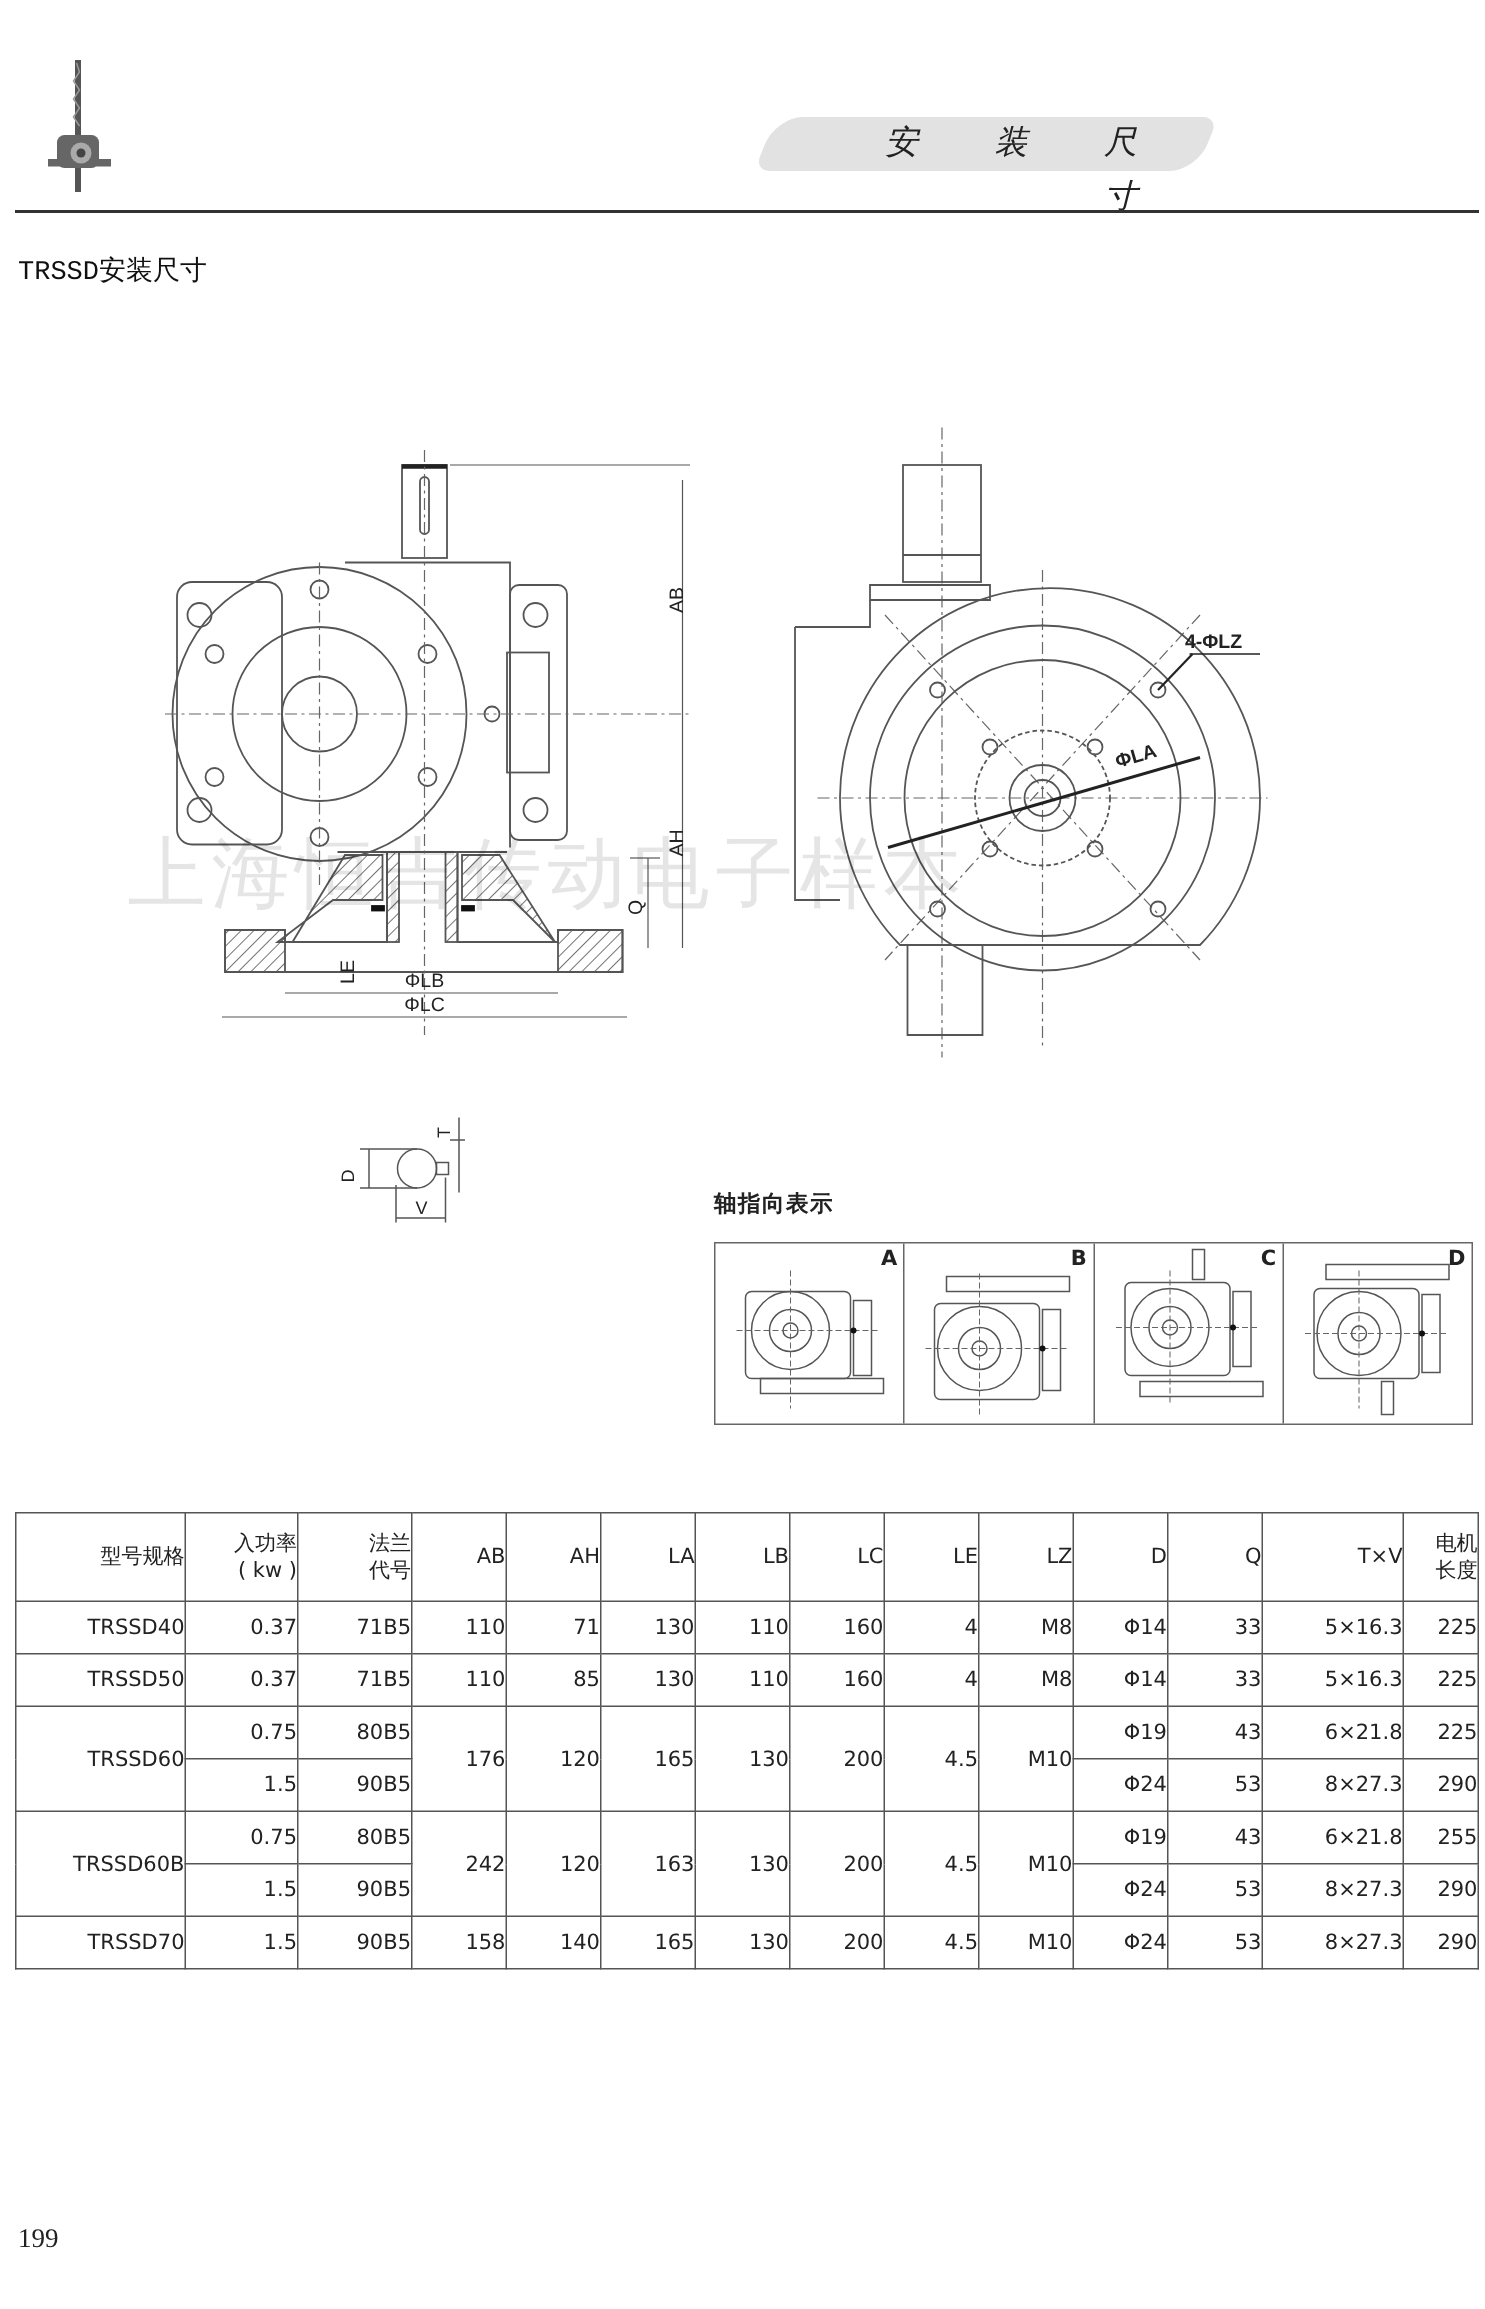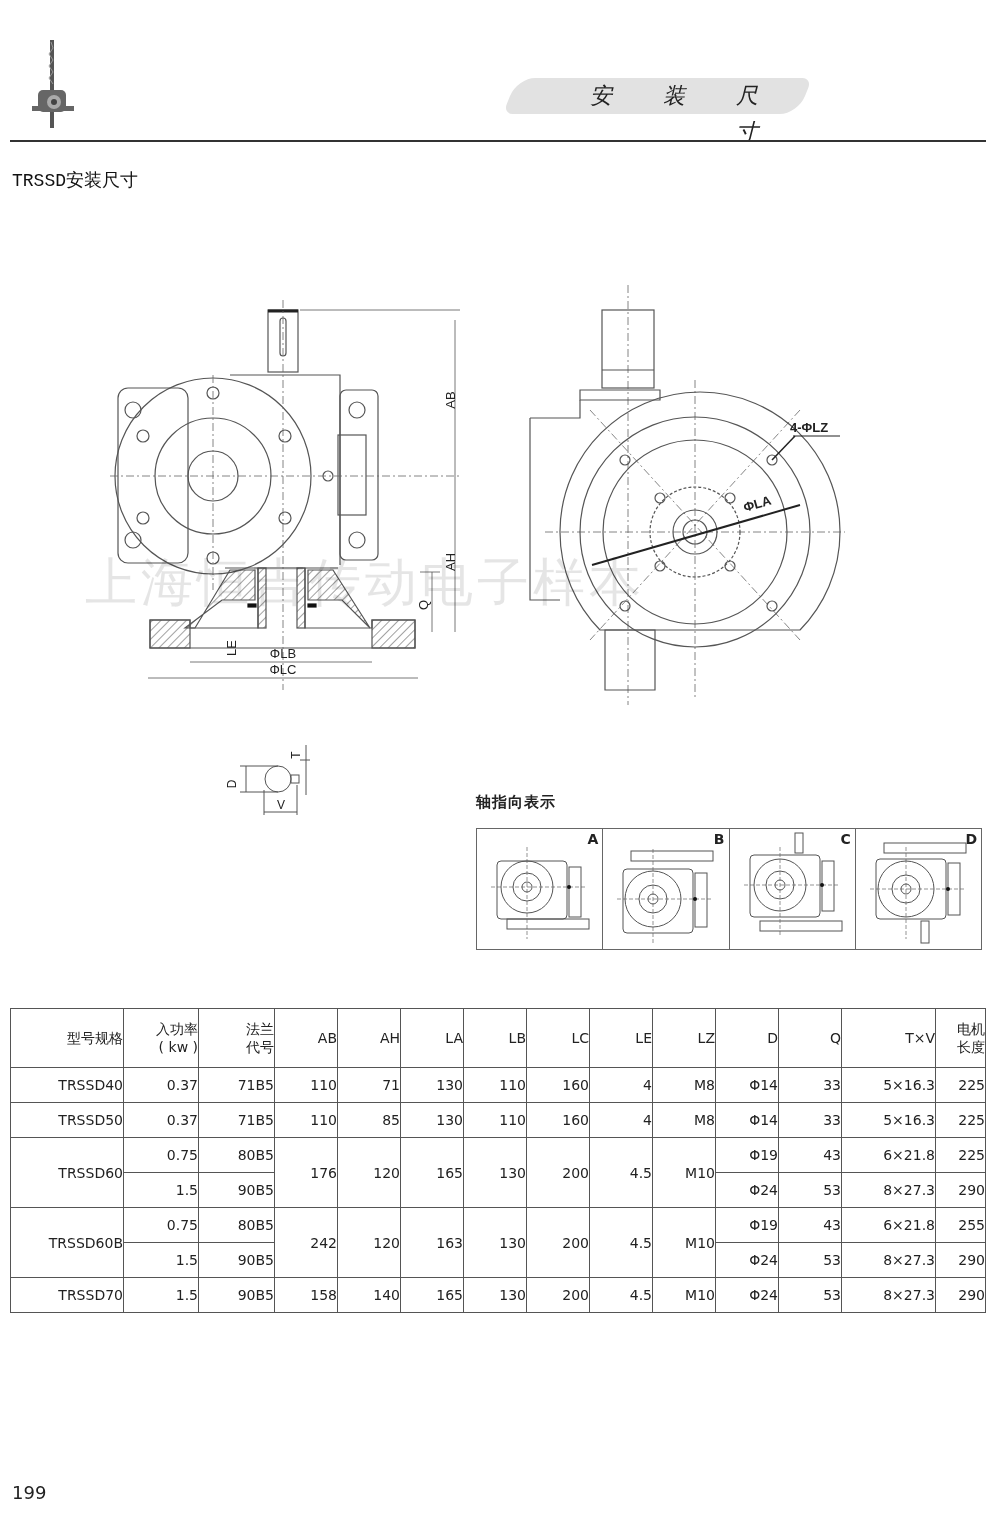--- a/index.html
+++ b/index.html
@@ -15,21 +15,21 @@
   .orient-title{left:476px;top:793px;font-size:15px;font-weight:bold;color:#222;letter-spacing:1px;font-family:Liberation Mono, monospace;}
   .orient-box{left:476px;top:828px;width:504px;height:120px;border:1px solid #666;display:flex;}
   .orient-cell{flex:1;border-right:1px solid #666;position:relative;}
   .orient-cell:last-child{border-right:none;}
   .orient-letter{position:absolute;right:4px;top:2px;font-size:14px;font-weight:bold;}
   .orient-cell svg{position:absolute;left:0;top:0;}
   table.spec{position:absolute;left:10px;top:1008px;width:976px;border-collapse:collapse;font-size:14px;text-align:right;color:#222;}
   table.spec td,table.spec th{border:1.5px solid #555;font-weight:normal;padding:0;}
   table.spec th{height:58px;line-height:18px;}
   table.spec td{height:34px;}
-  .page-num{left:12px;top:1482px;font-size:18px;color:#222;}
+  .page-num{left:12px;top:1482px;font-size:18px;color:#222;font-family:Liberation Serif, serif;}
 </style>
 </head>
 <body>
 
 <div class="abs logo">
   <svg width="50" height="90" viewBox="0 0 50 90">
     <rect x="22" y="0" width="4" height="88" fill="#555"></rect>
     <path d="M23 2 L25 8 L21 14 L25 20 L21 26 L25 32 L21 38 L25 44" stroke="#999" fill="none" stroke-width="1"></path>
     <rect x="10" y="50" width="28" height="22" rx="5" fill="#666"></rect>
     <circle cx="26" cy="62" r="7" fill="#aaa"></circle>

